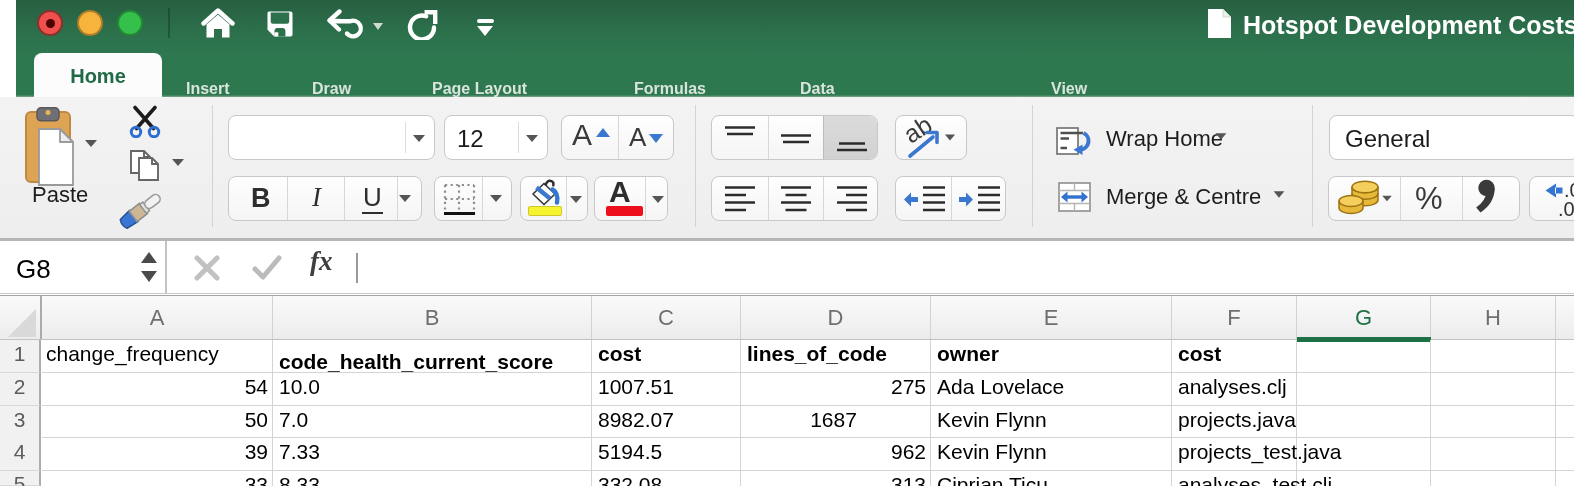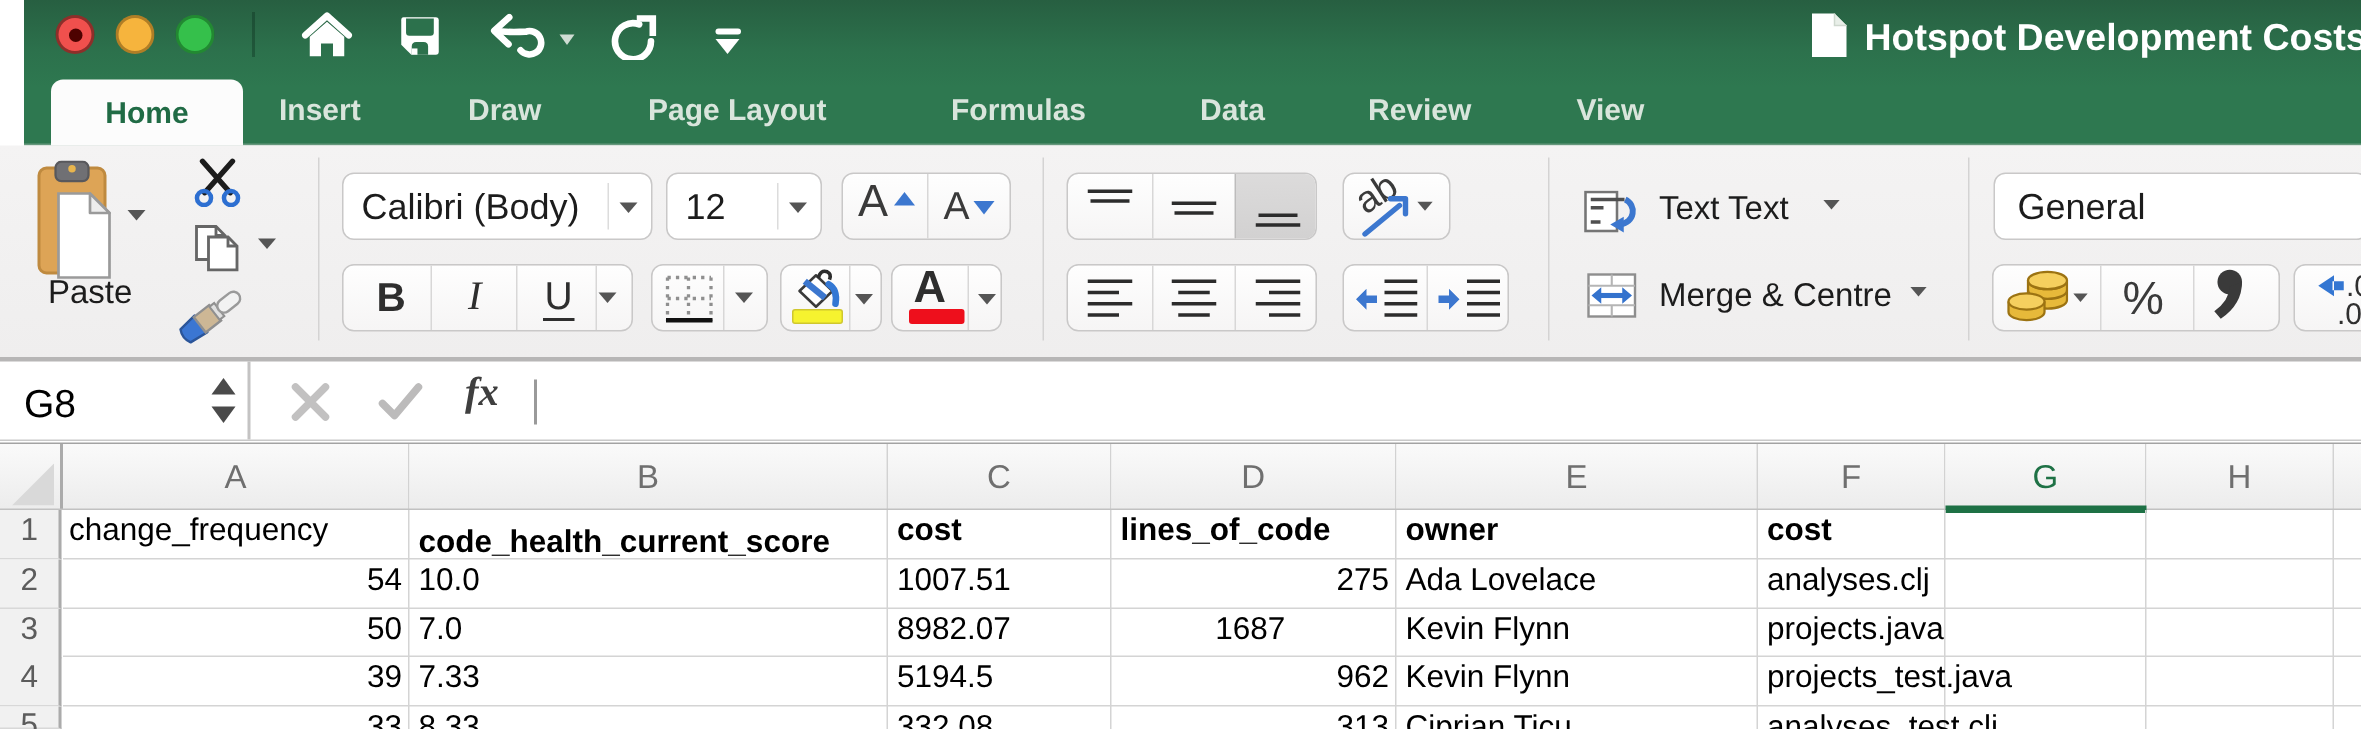--- a/index.html
+++ b/index.html
@@ -4,22 +4,22 @@
   html,body{margin:0;padding:0;}
   body{width:1574px;height:486px;overflow:hidden;position:relative;
        font-family:"Liberation Sans",sans-serif;background:#fff;}
   .abs{position:absolute;}
   
   #titlebar{left:0;top:0;width:1574px;height:97px;
     background:linear-gradient(#275f41 0px,#2c714c 34px,#2e7850 58px,#2e7850 95px,#27684495 97px);margin-left:16px;}
   .light{position:absolute;top:10px;width:26px;height:26px;border-radius:50%;box-sizing:border-box;}
   .tbicon{position:absolute;top:0;}
   #tabs{position:absolute;left:0;top:52px;width:1574px;height:45px;}
-  .tab{position:absolute;top:0;height:45px;line-height:45px;color:#d9e5dc;
-       font-size:20px;font-weight:600;white-space:nowrap;}
+  .tab{position:absolute;top:14px;height:45px;line-height:45px;color:#d9e5dc;
+       font-size:16px;font-weight:600;white-space:nowrap;}
   #hometab{position:absolute;left:18px;top:1px;width:128px;height:44px;
      background:#fcfcfc;border-radius:8px 8px 0 0;color:#206b45;
      font-size:20px;font-weight:600;text-align:center;line-height:46px;}
   #apptitle{position:absolute;top:0;left:1227px;height:52px;line-height:50px;
      color:#fff;font-size:25px;font-weight:600;}
   
   #ribbon{left:0;top:97px;width:1574px;height:141px;
      background:linear-gradient(#f4f3f3,#efeeee);border-bottom:3px solid #bebdbd;}
   .rsep{position:absolute;top:8px;height:122px;width:1px;background:#d4d3d3;}
   .btn{position:absolute;height:45px;background:linear-gradient(#fefefe,#f6f5f5);
@@ -88,21 +88,20 @@
   </svg>
   <div id="apptitle">Hotspot Development Costs</div>
 
   <div id="tabs">
     <div id="hometab">Home</div>
     <div class="tab" style="left:170px;">Insert</div>
     <div class="tab" style="left:296px;">Draw</div>
     <div class="tab" style="left:618px;">Formulas</div>
     <div class="tab" style="left:416px;">Page Layout</div>
     <div class="tab" style="left:784px;">Data</div>
-    <div class="tab" style="left:896px;">Review</div>
     <div class="tab" style="left:1035px;">View</div>
   </div>
 </div>
 
 <div class="abs" id="ribbon">
   <div class="rsep" style="left:212px;"></div>
   <div class="rsep" style="left:695px;"></div>
   <div class="rsep" style="left:1032px;"></div>
   <div class="rsep" style="left:1312px;"></div>
   <div id="pastegrp">
@@ -136,21 +135,20 @@
         <path d="M5 -7 L-8 -5.5 Q-11 0 -8 5.5 L5 7 Z" fill="#3b76d2" stroke="#2b5599" stroke-width="1.6" stroke-linejoin="round"></path>
         <rect x="4" y="-6.5" width="13" height="13" fill="#cdb795" stroke="#8f8f8f" stroke-width="1.6"></rect>
         <rect x="16.5" y="-5.5" width="4" height="11" fill="#e0e0e0" stroke="#909090" stroke-width="1.4"></rect>
         <rect x="20" y="-4.5" width="17" height="9" rx="4.5" fill="#f2f2f2" stroke="#9a9a9a" stroke-width="1.6"></rect>
       </g>
     </svg>
   </div>
   <div id="fontgrp">
 
     <div class="btn" style="left:228px;top:18px;width:207px;background:#fff;">
-      <div class="fieldtext" style="position:absolute;left:12px;top:9px;">Calibri (Body)</div>
       <div style="position:absolute;right:28px;top:6px;bottom:6px;width:1px;background:#dcdcdc;"></div>
       <div class="caret" style="position:absolute;right:9px;top:19px;"></div>
     </div>
 
     <div class="btn" style="left:444px;top:18px;width:104px;background:#fff;">
       <div class="fieldtext" style="position:absolute;left:12px;top:9px;">12</div>
       <div style="position:absolute;right:28px;top:6px;bottom:6px;width:1px;background:#dcdcdc;"></div>
       <div class="caret" style="position:absolute;right:9px;top:19px;"></div>
     </div>
 
@@ -251,21 +249,21 @@
         <path d="M20 1.5 H42 M20 9 H42 M20 16.5 H42 M20 24 H42" stroke="#2c2c2c" stroke-width="2.4"></path>
       </svg>
     </div>
 
     <svg style="position:absolute;left:1056px;top:30px;" width="42" height="29" viewBox="0 0 42 29">
       <rect x="1" y="1" width="21" height="26" fill="#fff" stroke="#757575" stroke-width="1.7"></rect>
       <path d="M4.5 6 H27 M4.5 11.5 H13 M4.5 21 H11" stroke="#4f4f4f" stroke-width="2.4"></path>
       <path d="M27.5 6 A8.6 8.6 0 0 1 24.6 22.4" fill="none" stroke="#3c77cf" stroke-width="4"></path>
       <path d="M26.5 17.5 L17.5 22.7 L26.5 28 Z" fill="#3c77cf"></path>
     </svg>
-    <div class="rlabel" style="left:1106px;top:29px;">Text Text</div>
+    <div class="rlabel" style="left:1106px;top:29px;">Wrap Home</div>
     <div class="caret" style="position:absolute;left:1215px;top:36px;transform:scale(.9);"></div>
 
     <svg style="position:absolute;left:1058px;top:85px;" width="36" height="30" viewBox="0 0 36 30">
       <rect x="1" y="1" width="31" height="28" fill="#fff" stroke="#8e8e8e" stroke-width="1.6"></rect>
       <path d="M1 8.5 H32 M1 21.5 H32 M16.5 1 V8.5 M16.5 21.5 V29" stroke="#b5b5b5" stroke-width="1.4"></path>
       <path d="M8.5 15 H24.5" stroke="#3372cd" stroke-width="3.4"></path>
       <path d="M9.5 9.5 L3 15 L9.5 20.5 Z M23.5 9.5 L30 15 L23.5 20.5 Z" fill="#3372cd"></path>
     </svg>
     <div class="rlabel" style="left:1106px;top:87px;">Merge &amp; Centre</div>
     <div class="caret" style="position:absolute;left:1273px;top:94px;transform:scale(.9);"></div>

